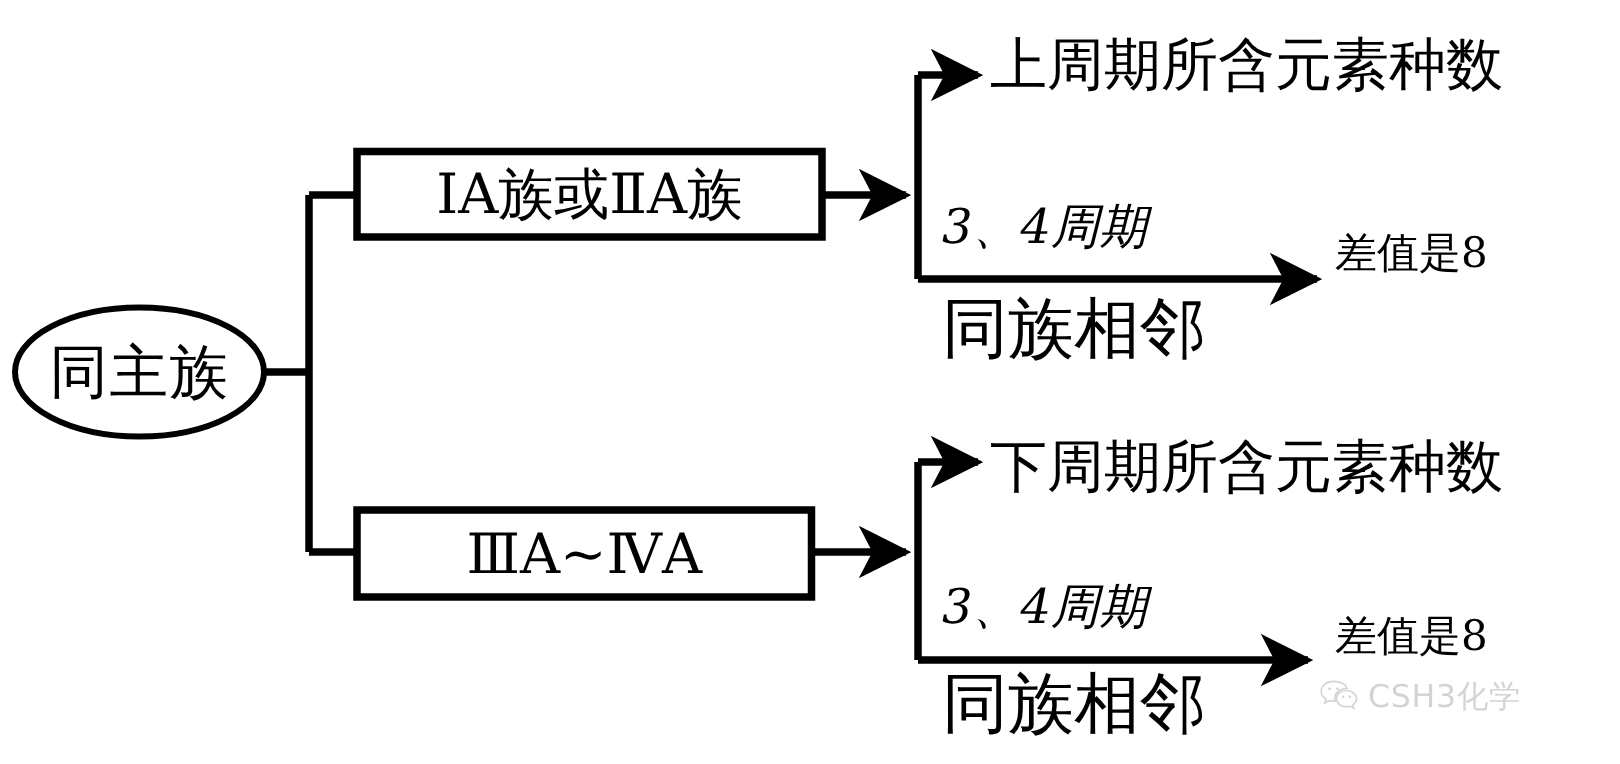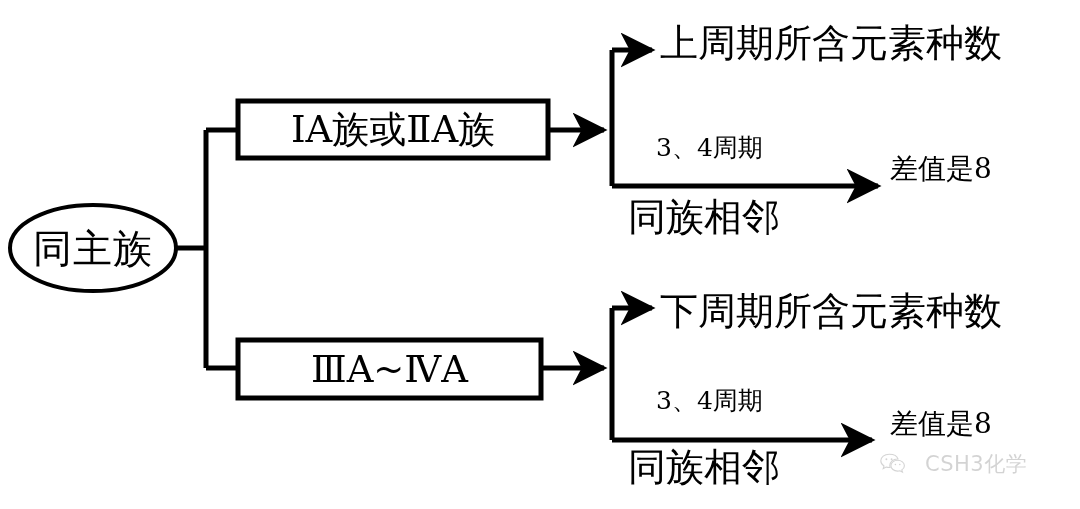--- a/index.html
+++ b/index.html
@@ -64,48 +64,49 @@
   }
   
   .branch-head {
     font-size: 38px;
     left: 660px;
   }
   #branch-top-head { top: 24px; }
   #branch-bottom-head { top: 292px; text-align: center; }
 
   .cond-upper {
-    font-size: 25px;
-    left: 656px;
+    font-size: 32px;
+    left: 628px;
+    font-style: italic;
   }
   #cond-top-upper { top: 135px; }
   #cond-bottom-upper { top: 388px; }
 
   .cond-lower {
-    font-size: 38px;
+    font-size: 44px;
     left: 628px;
   }
   #cond-top-lower { top: 198px; }
   #cond-bottom-lower { top: 448px; }
 
   .result {
     font-size: 28px;
     left: 890px;
   }
   #result-top { top: 155px; }
   #result-bottom { top: 410px; }
 
   
   #watermark {
     position: absolute;
     left: 880px;
     top: 450px;
     display: flex;
     align-items: center;
-    gap: 19px;
+    gap: 6px;
     opacity: 0.32;
   }
   #watermark .wm-text {
     font-family: "DejaVu Sans", "Liberation Sans", sans-serif;
     font-size: 21px;
     color: #7a7a7a;
     letter-spacing: 0.5px;
     white-space: nowrap;
   }
 </style>

